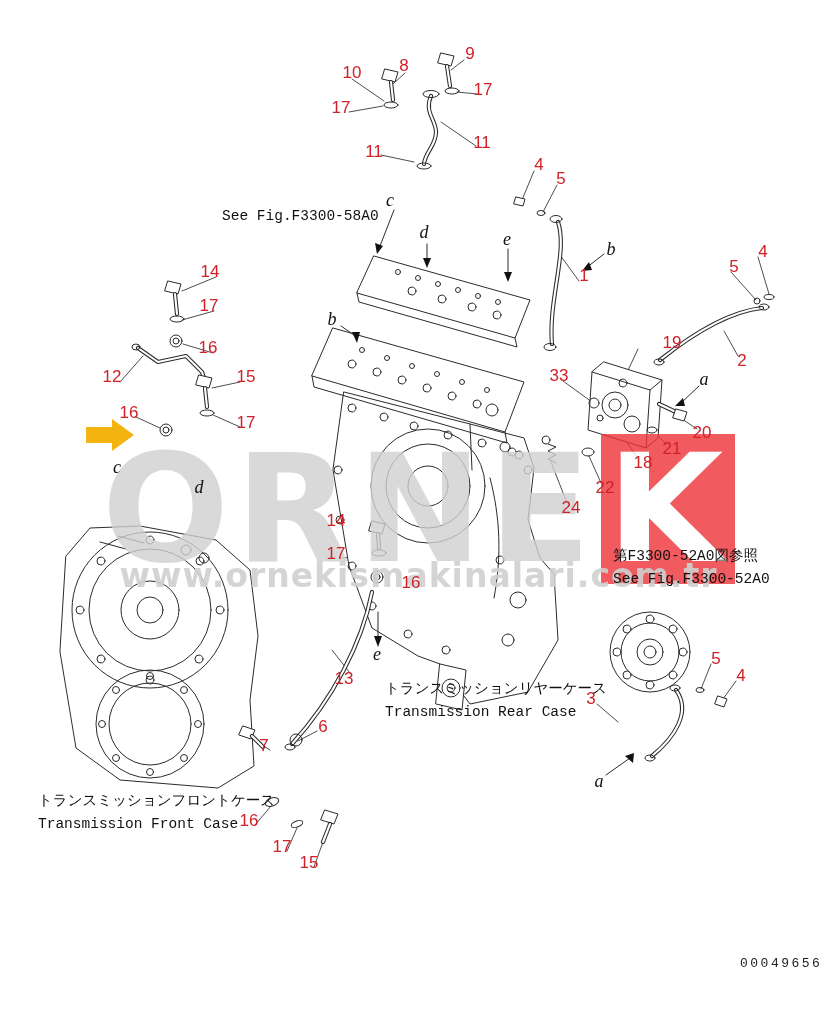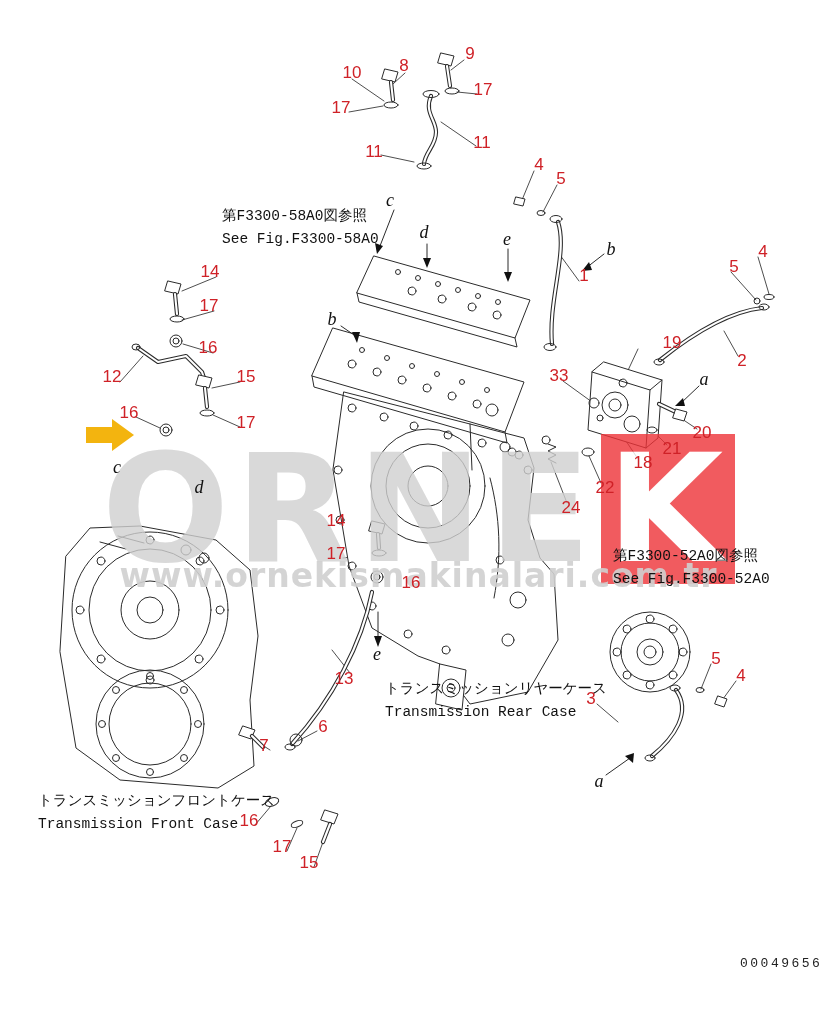--- a/index.html
+++ b/index.html
@@ -332,21 +332,20 @@
     <div class="wm-row">
       <span class="wm-text">ORNE</span>
       <span class="wm-text wm-k">K</span>
     </div>
     <div class="wm-url">www.ornekismakinalari.com.tr</div>
   </div>
 
   <div class="layer anno-layer">
 
     <div class="ref-label" style="left:222px; top:205px;">
-      <div>第F3300-58A0図参照</div>
       <div>See Fig.F3300-58A0</div>
     </div>
 
     <div class="ref-label" style="left:613px; top:545px;">
       <div>第F3300-52A0図参照</div>
       <div>See Fig.F3300-52A0</div>
     </div>
 
     <div class="ref-label" style="left:385px; top:678px;">
       <div>トランスミッションリヤーケース</div>

